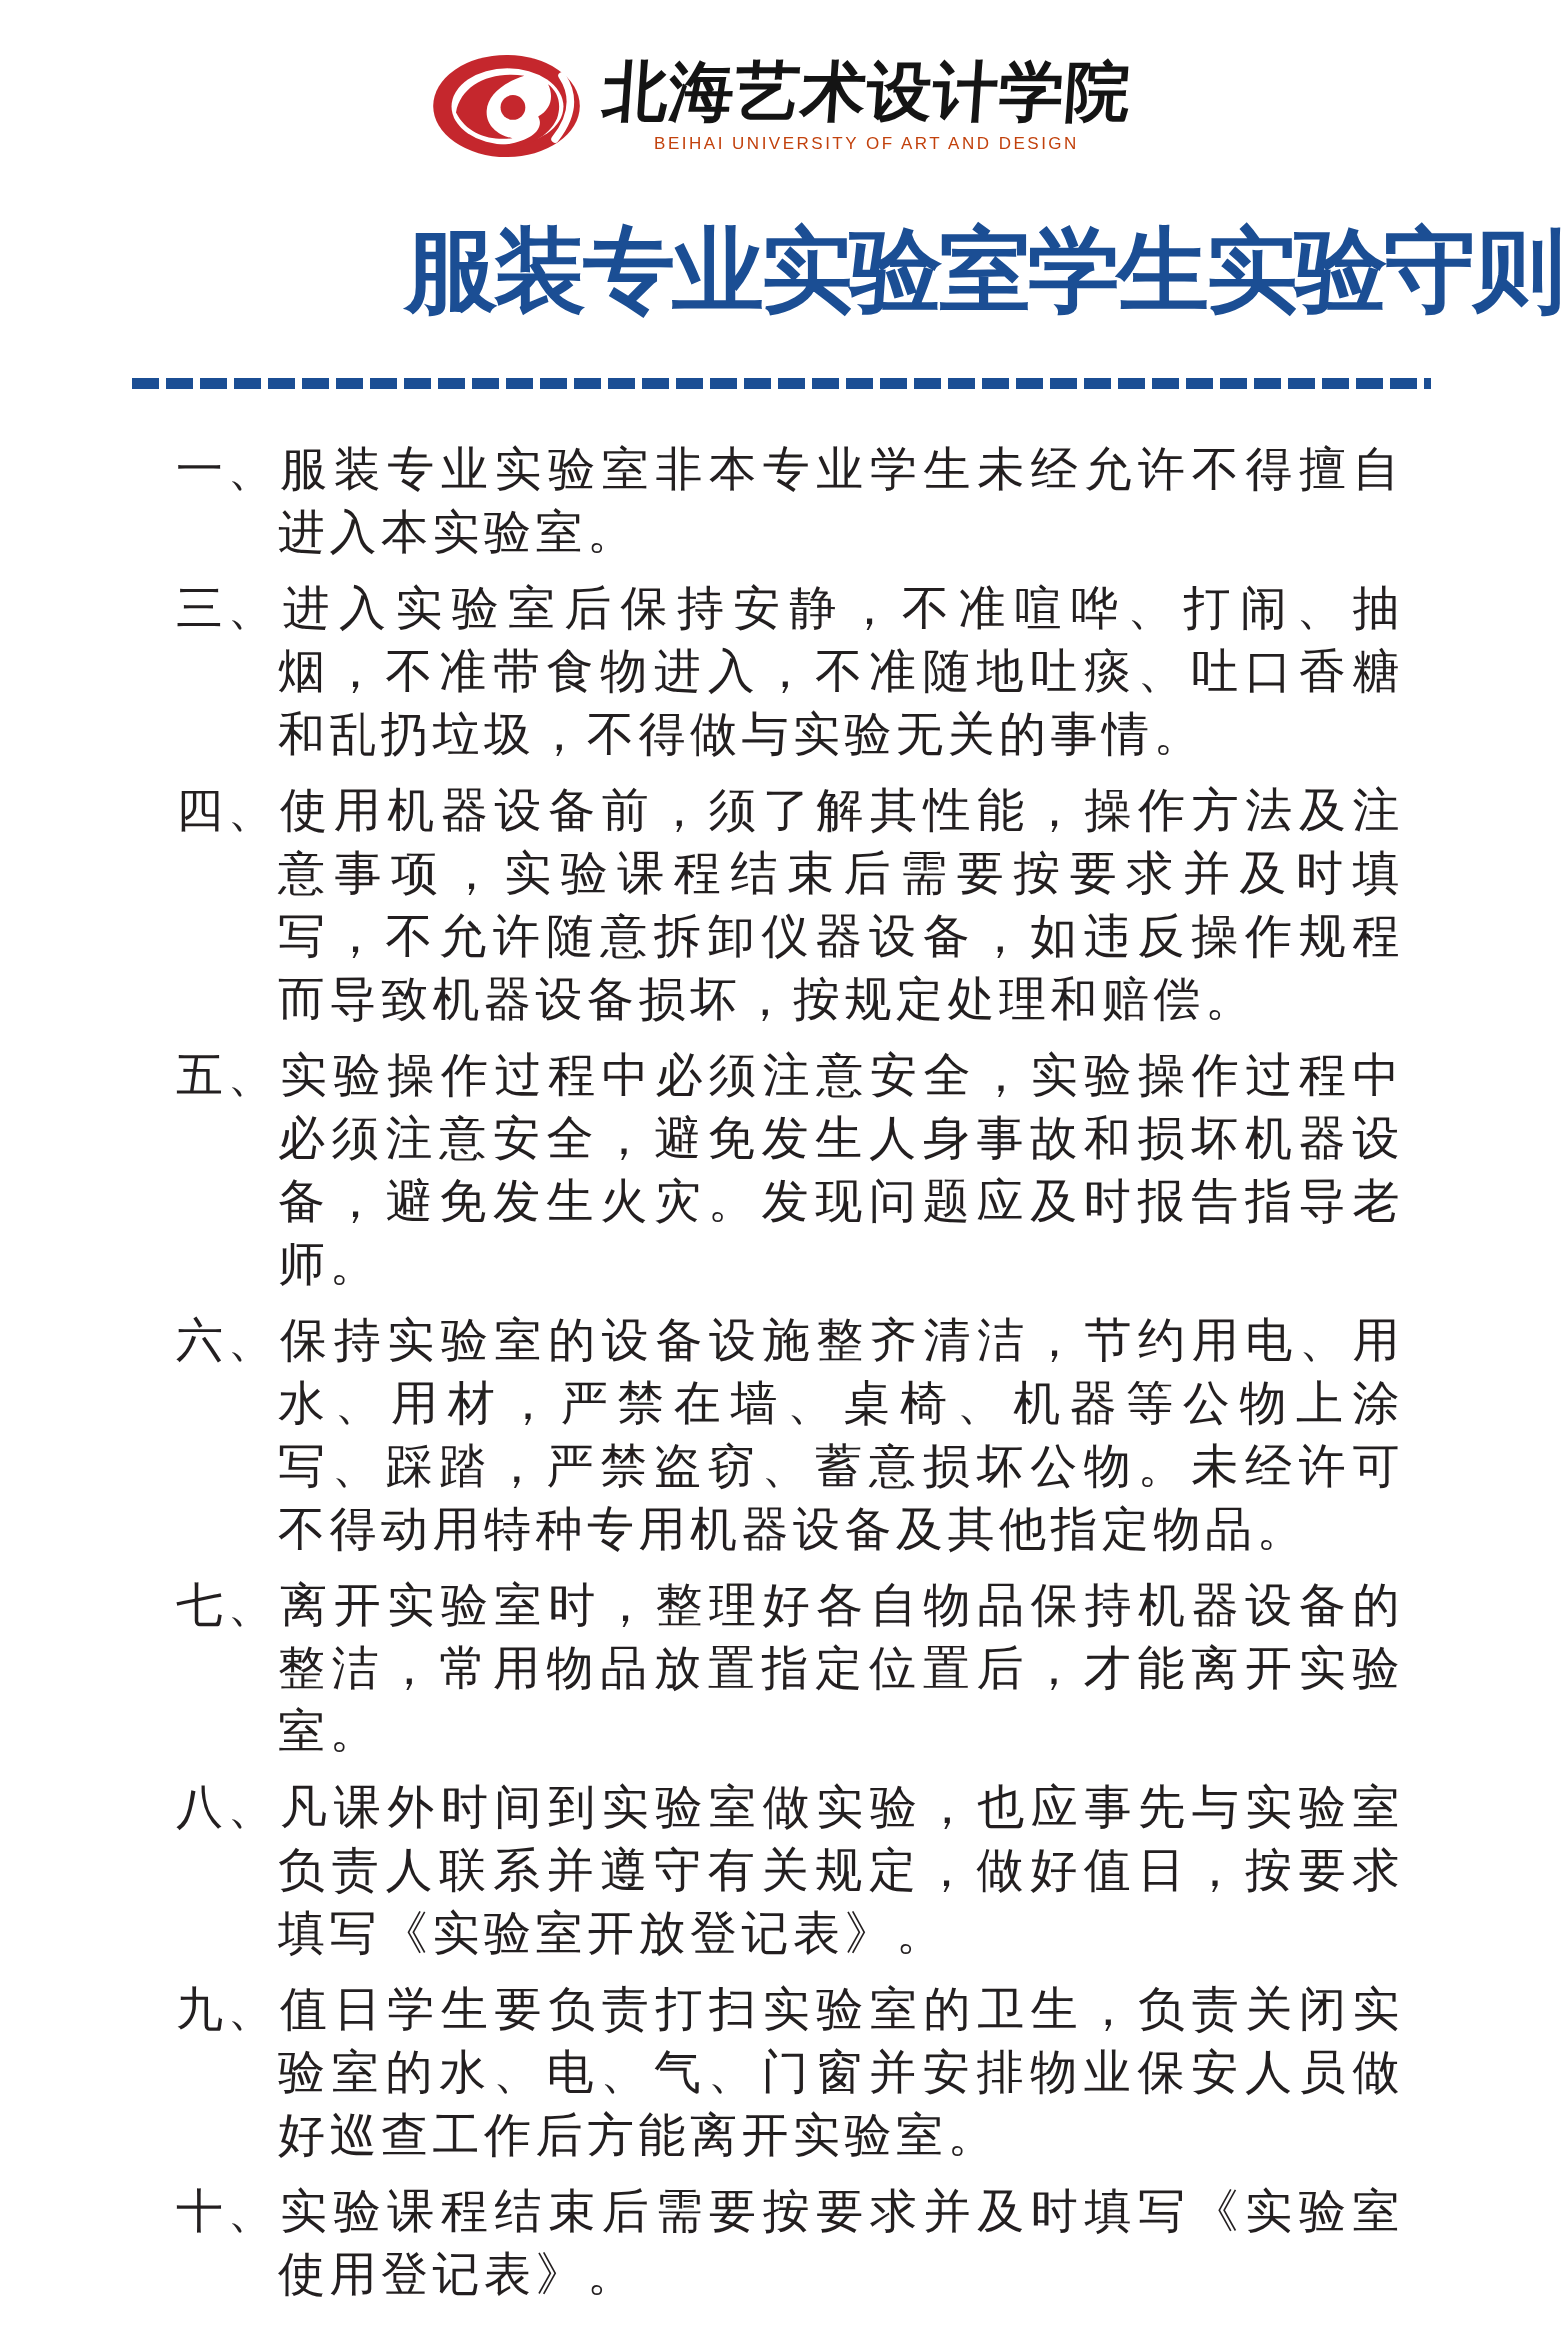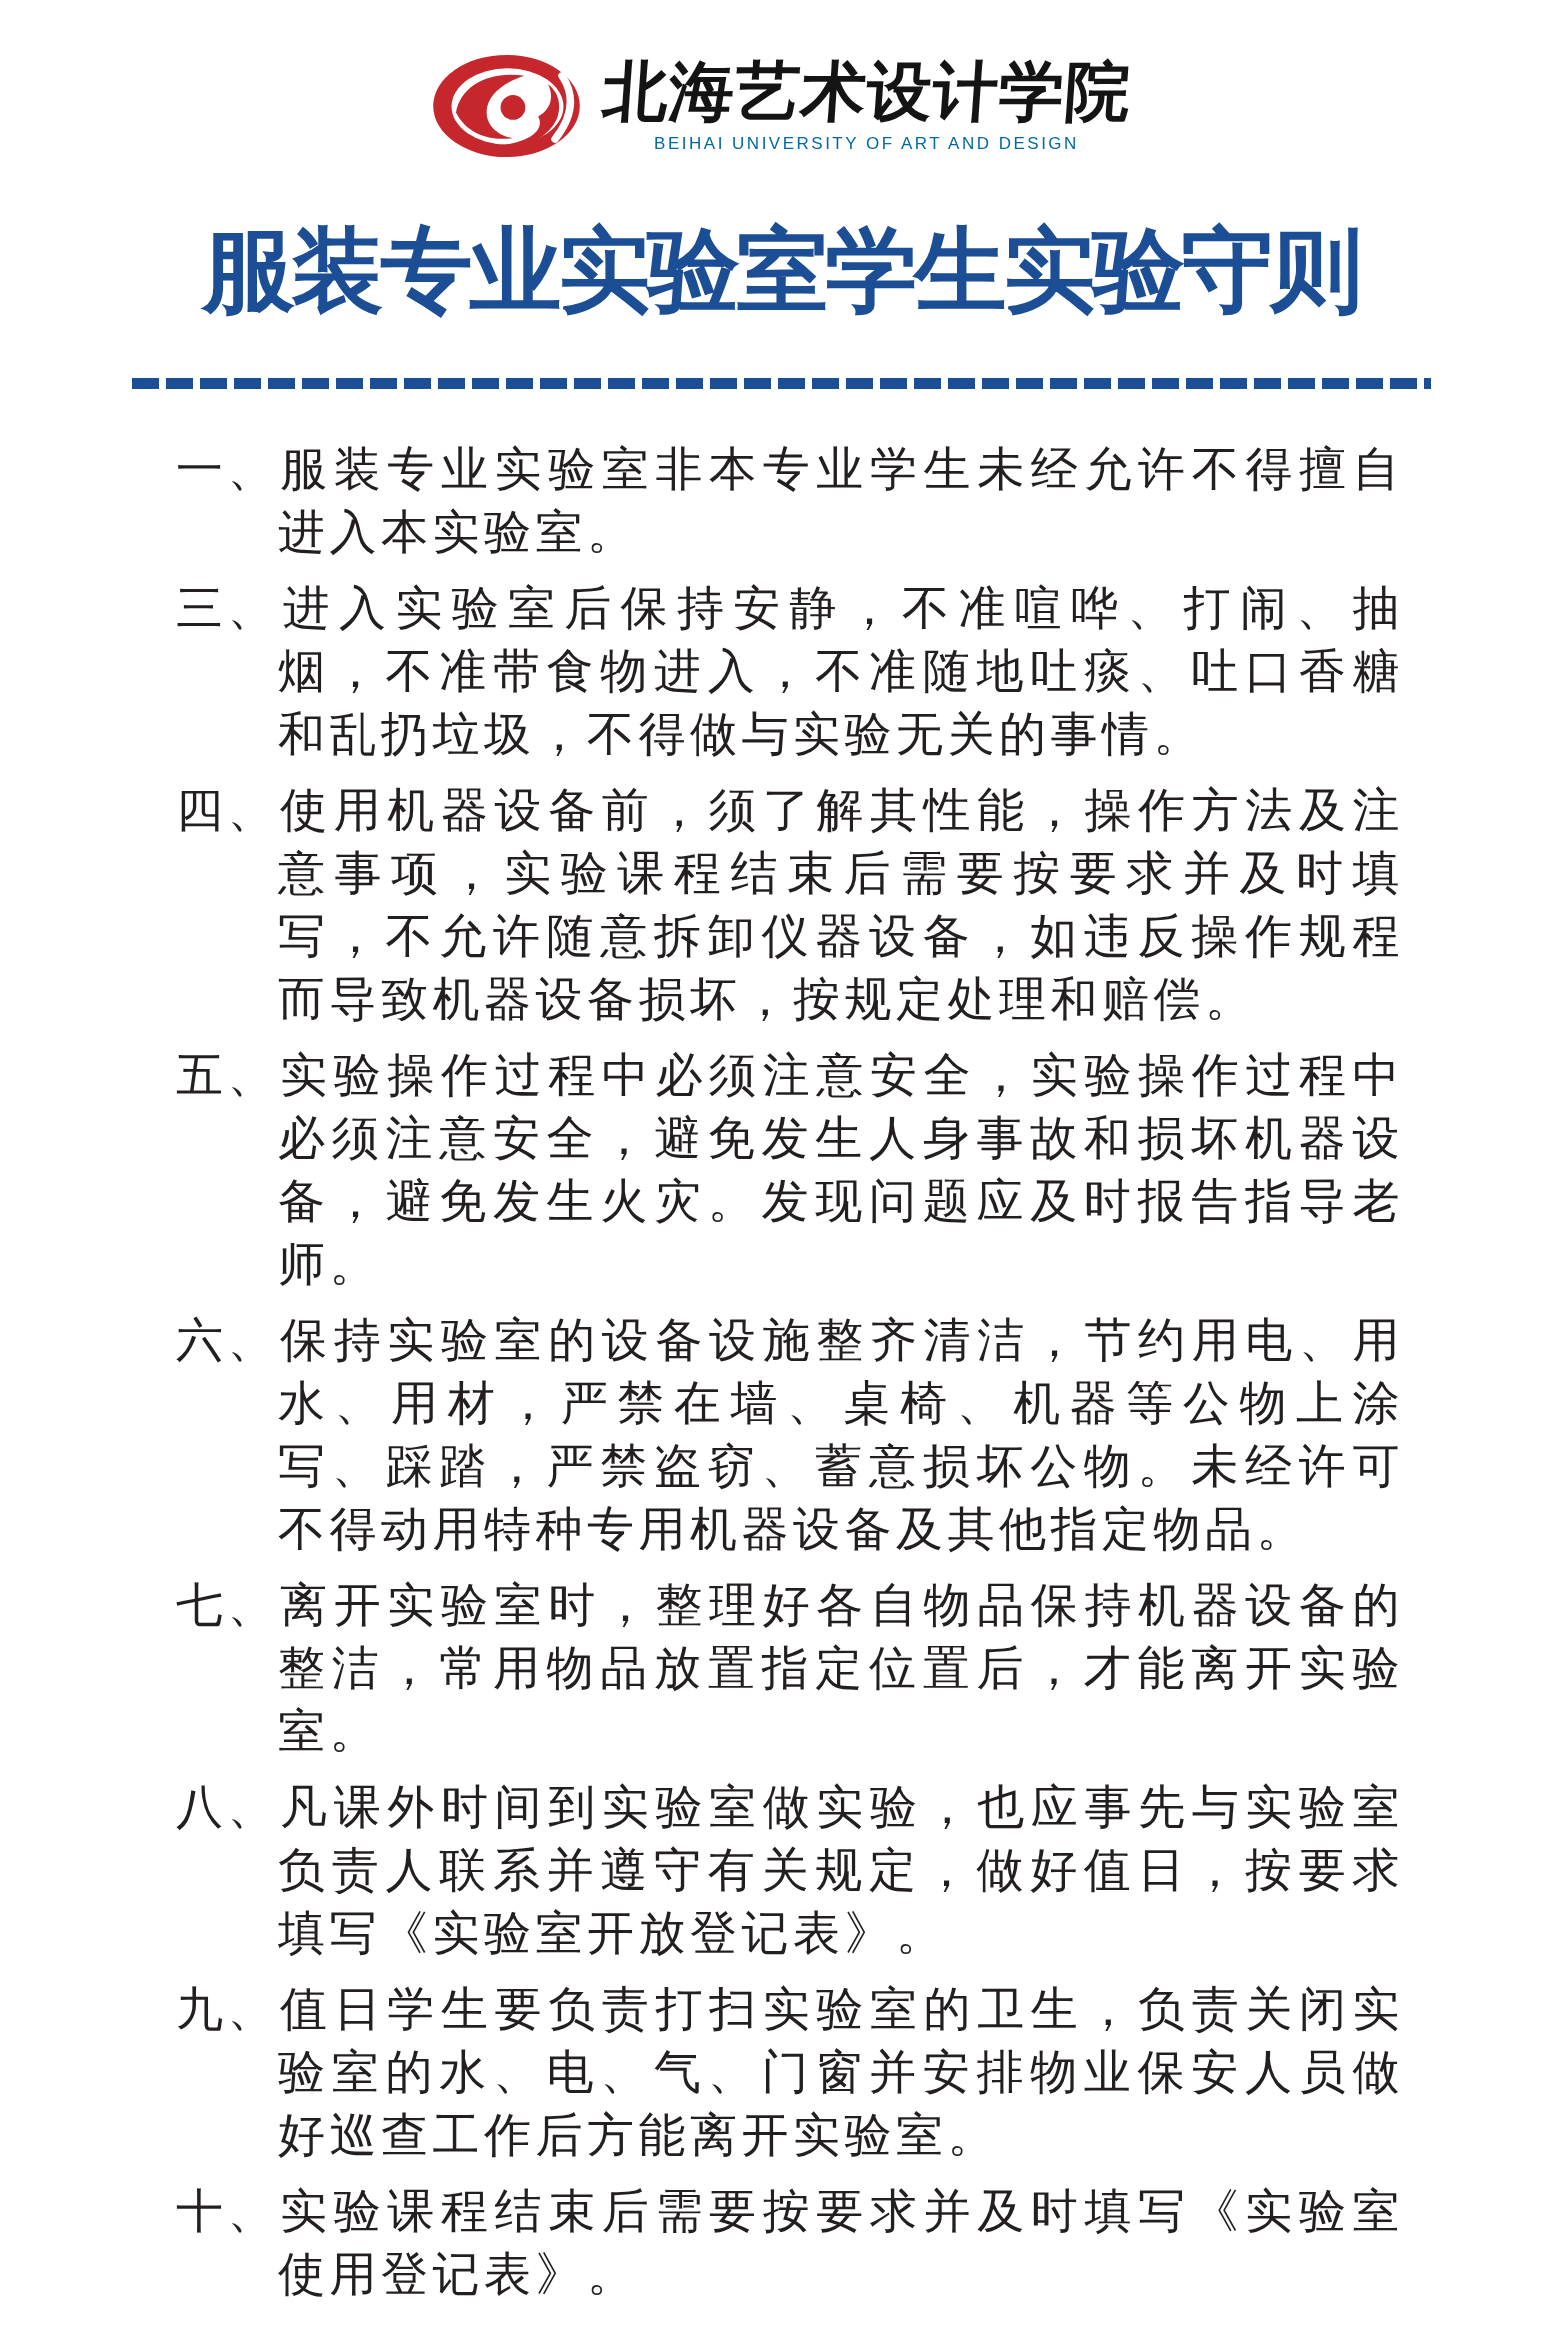--- a/index.html
+++ b/index.html
@@ -31,28 +31,28 @@
     font-weight:700;
     color:#141414;
     letter-spacing:1px;
     line-height:1.05;
     transform:skewX(-4deg);
     white-space:nowrap;
   }
   .en-name{
     font-size:17px;
     font-weight:500;
-    color:#0369a1;
+    color:#c2410c;
     letter-spacing:2.5px;
     margin-top:7px;
     white-space:nowrap;
   }
   .page-title{
     margin-top:66px;
-    text-align:center;
+    text-align:right;
     font-size:92px;
     line-height:1;
     font-weight:800;
     color:var(--accent-blue);
     letter-spacing:-3px;
     white-space:nowrap;
   }
   .dashed-divider{
     width:1299px;
     height:11px;

